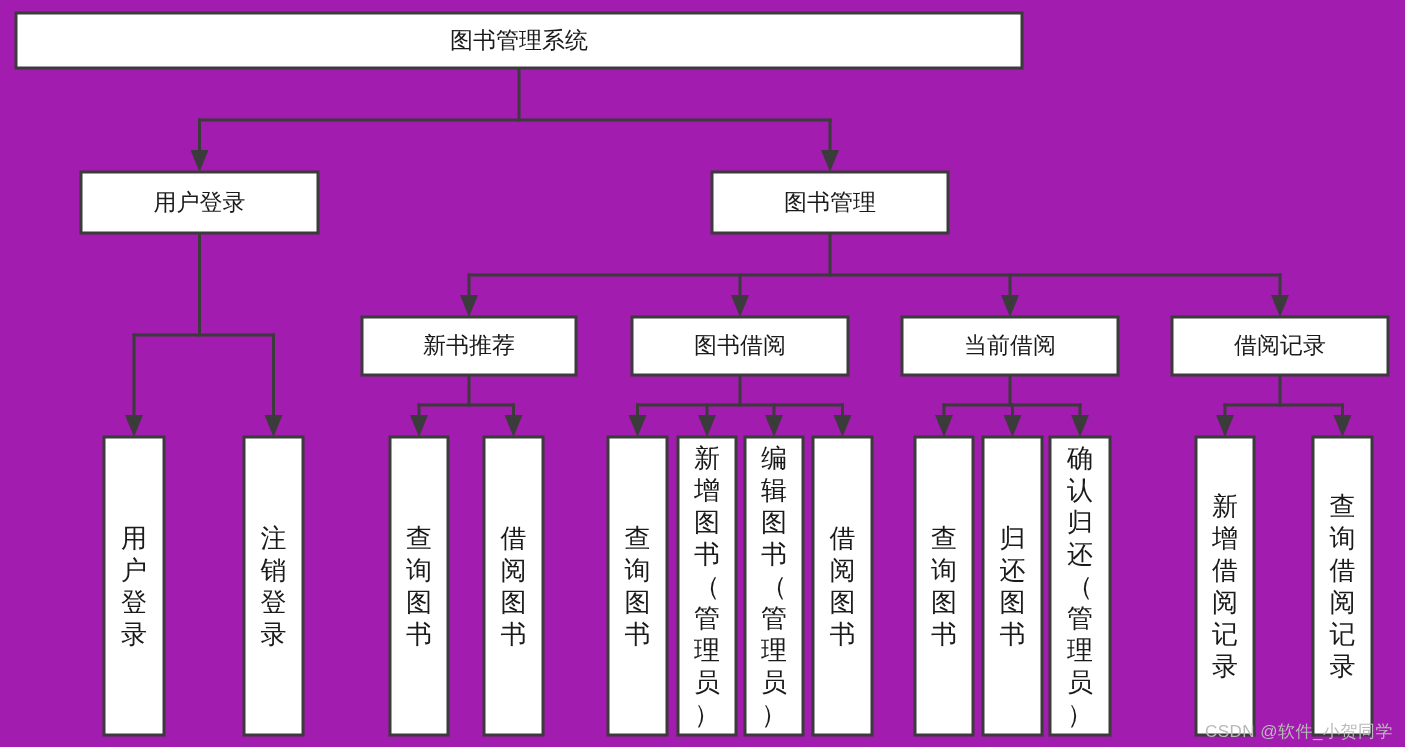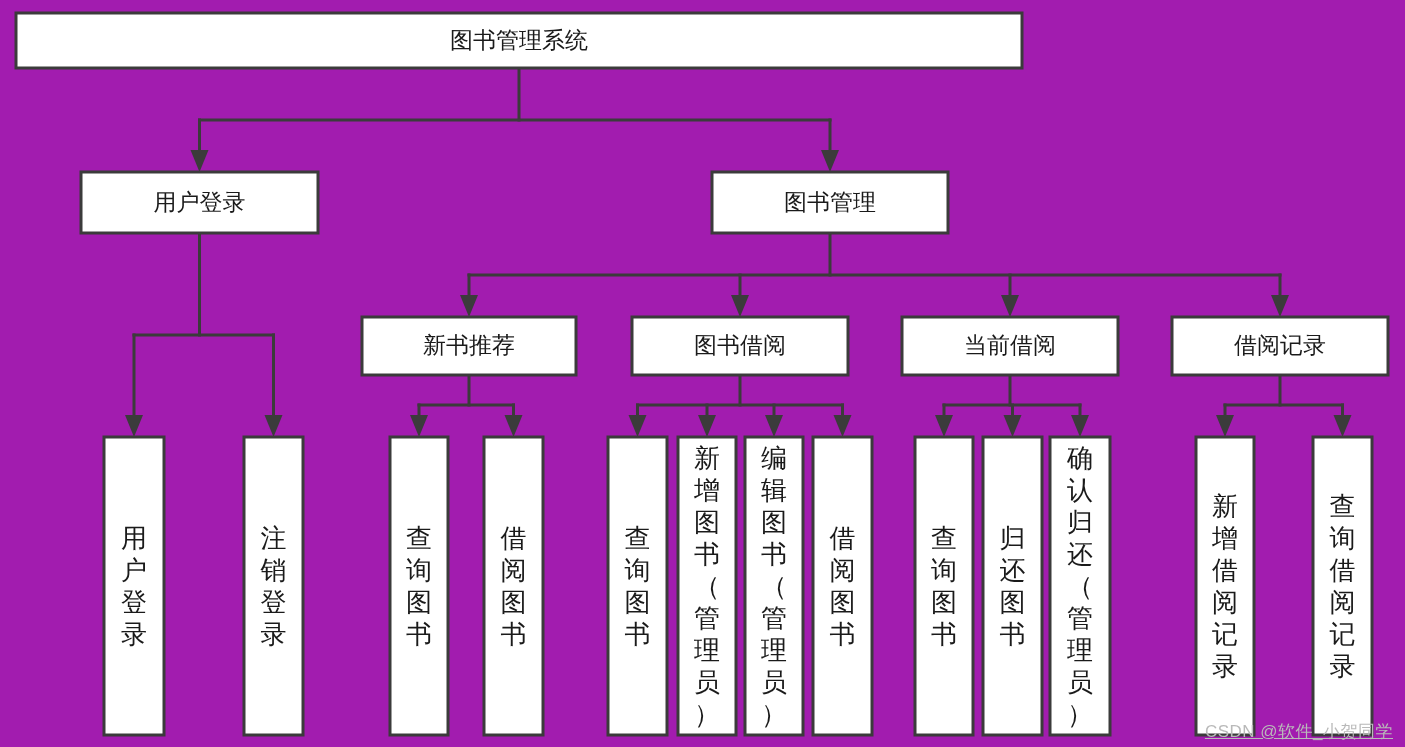--- a/index.html
+++ b/index.html
@@ -59,21 +59,20 @@
   .watermark {
     position: absolute;
     right: 12px;
     bottom: 4px;
     color: #b9b9b9;
     font-size: 17px;
     font-family: "Liberation Sans", "DejaVu Sans", sans-serif;
     letter-spacing: 0.5px;
     white-space: nowrap;
     user-select: none;
-    text-decoration: underline;
   }
 </style>
 </head>
 <body>
 
 <div id="diagram-root">
 
   <svg id="tree-svg" viewBox="0 0 1405 747">
     <g id="connectors-layer">
         <line x1="519" y1="68" x2="519" y2="120" class="connector"></line>

